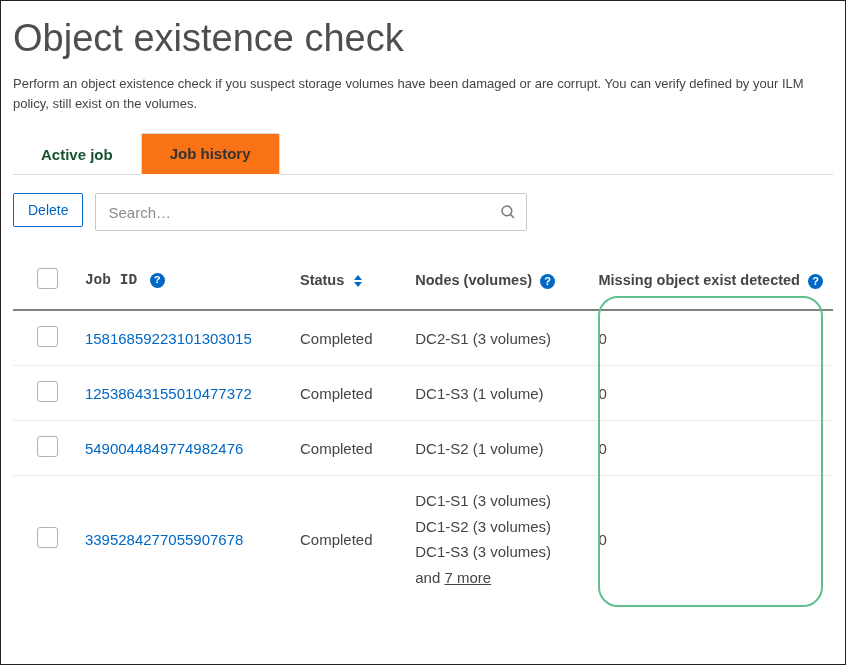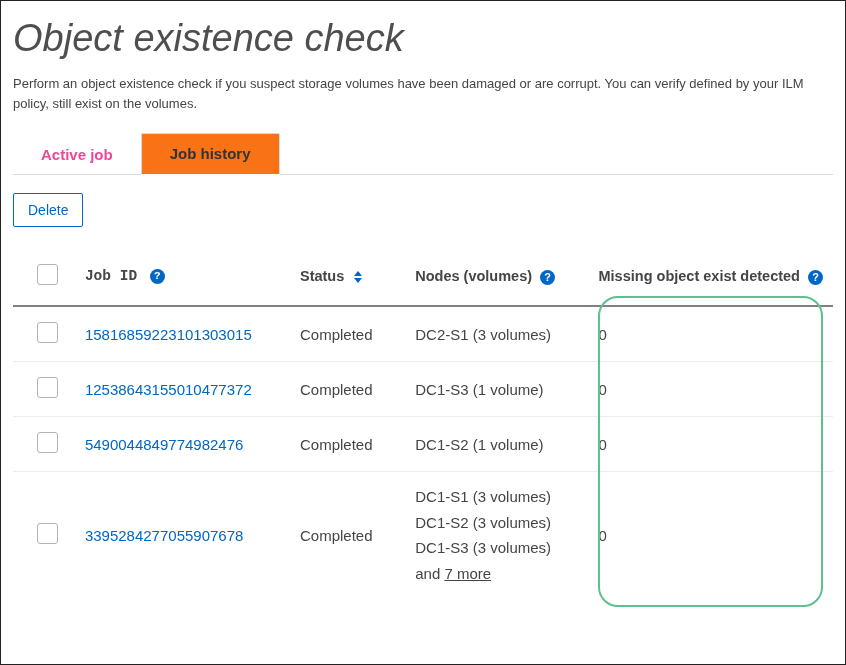--- a/index.html
+++ b/index.html
@@ -15,21 +15,20 @@
     position:relative;
   }
   .page {
     padding:10px 12px 0 12px;
   }
   h1.title {
     font-weight:300;
     font-size:38px;
     margin:6px 0 14px 0;
     color:#4e4e4e;
-    font-style:italic;
   }
   p.desc {
     font-size:13px;
     line-height:1.55;
     color:#454545;
     margin:0 0 18px 0;
   }
   
   .tabs {
     display:flex;
@@ -39,21 +38,21 @@
   }
   .tab {
     padding:11px 28px 12px 28px;
     font-size:15px;
     font-weight:600;
     cursor:pointer;
     position:relative;
     top:1px;
   }
   .tab.inactive {
-    color:#ec4899;
+    color:#14532d;
   }
   .tab.active {
     color:#333;
     background:#f97316;
     border:1px solid #d9d9d9;
     border-bottom:1px solid #fff;
     border-radius:2px 2px 0 0;
   }
   
   .toolbar {
@@ -177,20 +176,29 @@
   <h1 class="title">Object existence check</h1>
   <p class="desc">Perform an object existence check if you suspect storage volumes have been damaged or are corrupt. You can verify defined by your ILM policy, still exist on the volumes.</p>
 
   <div class="tabs">
     <div class="tab inactive">Active job</div>
     <div class="tab active">Job history</div>
   </div>
 
   <div class="toolbar">
     <button class="btn-delete">Delete</button>
+    <div class="search-wrap">
+      <input class="search-input" type="text" placeholder="Search…" style="">
+      <span class="search-icon">
+        <svg viewBox="0 0 24 24" width="18" height="18" fill="none" stroke="currentColor" stroke-width="2">
+          <circle cx="10.5" cy="10.5" r="6.5"></circle>
+          <line x1="20" y1="20" x2="15.2" y2="15.2"></line>
+        </svg>
+      </span>
+    </div>
   </div>
 
   <table class="grid">
     <thead>
       <tr>
         <th class="col-check">
           <input type="checkbox" class="chk" style="">
         </th>
         <th class="col-jobid">
           <span>Job ID</span>

